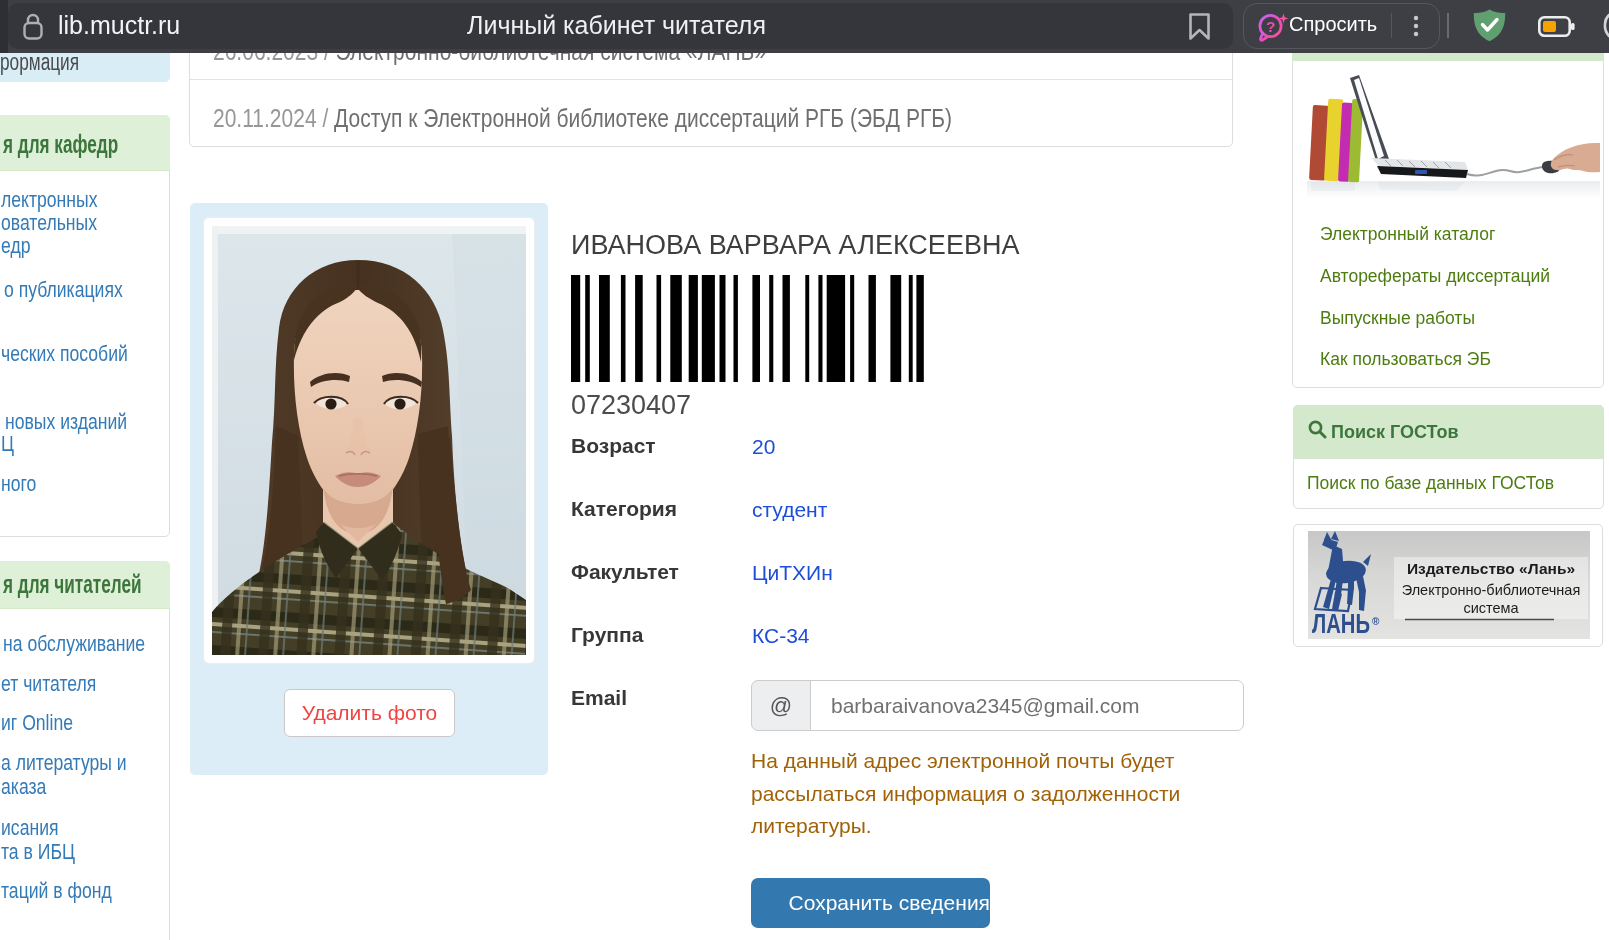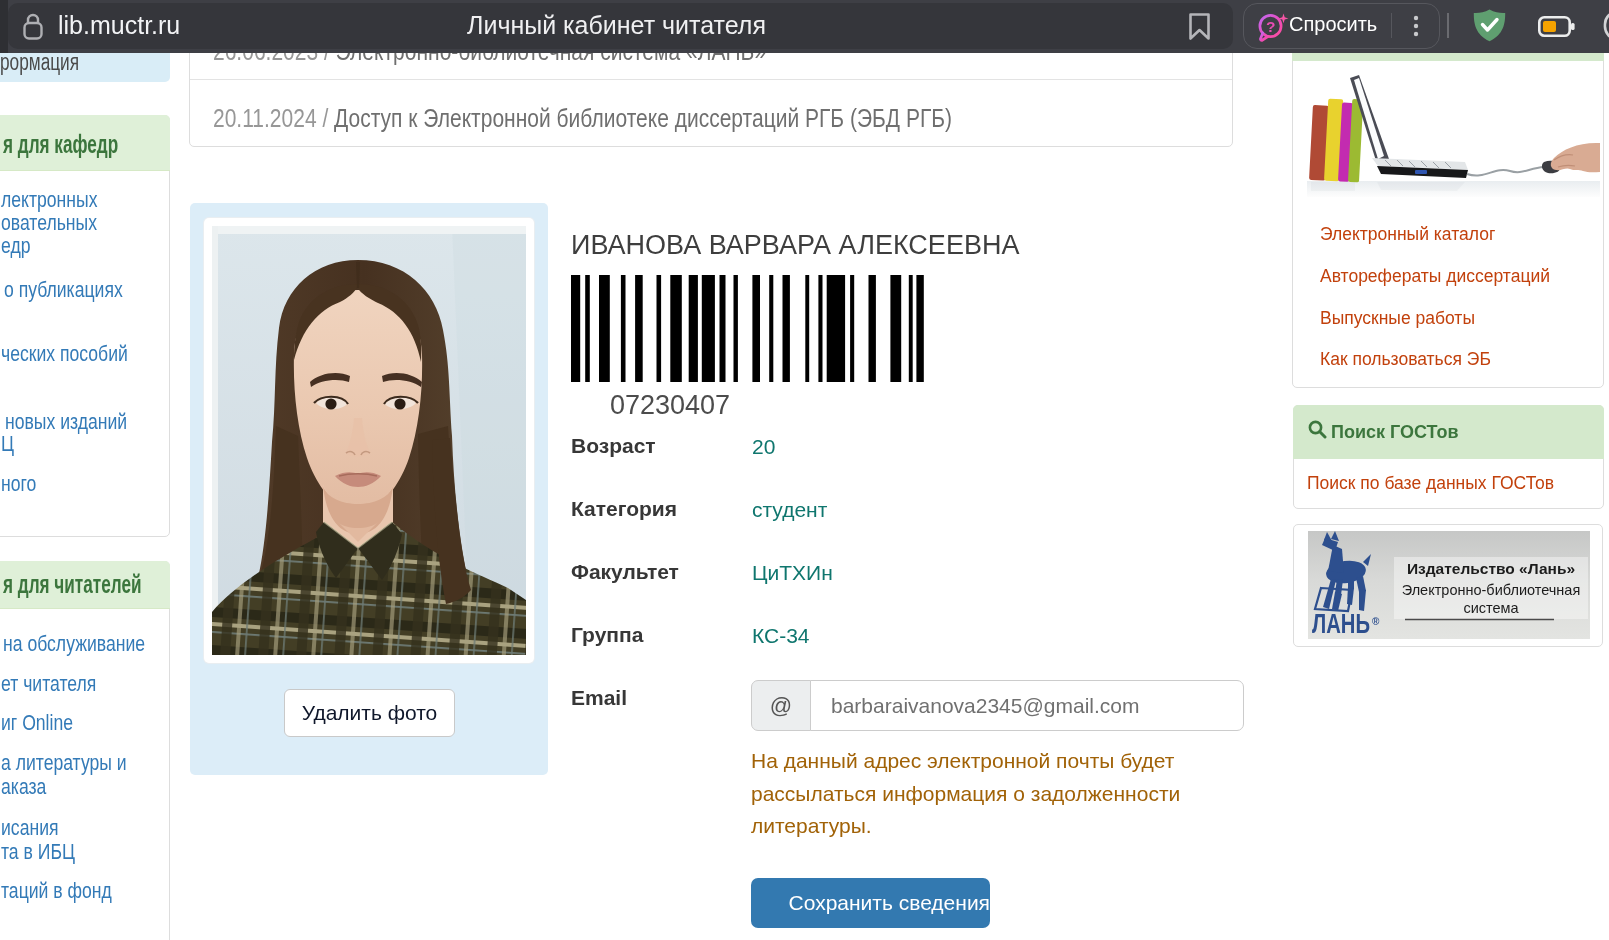--- a/index.html
+++ b/index.html
@@ -44,40 +44,40 @@
   .newstext { font-size:26px; line-height:24px; white-space:nowrap;
     transform:scaleX(0.808); transform-origin:0 50%; }
   .ndate { color:#979797; }
   .nbody { color:#6f6f6f; }
 
   
   #bluepanel { left:190px; top:203px; width:358px; height:572px; background:#dcedf8; border-radius:5px; }
   #photoframe { left:204px; top:218px; width:330px; height:445px; background:#fff; border-radius:5px;
     box-shadow:0 0 0 1px #e9eef1; }
   #delbtn { left:284px; top:689px; width:171px; height:48px; background:#fff; border:1px solid #c9c9c9;
-    border-radius:6px; color:#0f172a; font-size:21px; text-align:center; line-height:46px; }
+    border-radius:6px; color:#ef4444; font-size:21px; text-align:center; line-height:46px; }
   #pname { left:571px; top:230px; font-size:27px; color:#3e3e3e; }
-  #pnum { left:571px; top:390px; font-size:27px; color:#4c4c4c;margin-left:39px; }
+  #pnum { left:571px; top:390px; font-size:27px; color:#4c4c4c; }
   .flabel { position:absolute; left:571px; font-size:21px; font-weight:bold; color:#373737; }
-  .fval { position:absolute; left:752px; font-size:21px; color:#0f766e; }
+  .fval { position:absolute; left:752px; font-size:21px; color:#1d4ed8; }
   #emailpre { left:751px; top:680px; width:60px; height:51px; background:#eceeef;
     border:1px solid #ccc; border-radius:7px 0 0 7px; color:#555; font-size:22px;
     text-align:center; line-height:49px; }
   #emailinp { left:810px; top:680px; width:434px; height:51px; background:#fff;
     border:1px solid #ccc; border-radius:0 7px 7px 0; color:#707070; font-size:21px;
     line-height:49px; padding-left:20px; white-space:nowrap; }
   #note { left:751px; top:745px; width:470px; font-size:21px; line-height:32.5px; color:#a16207; }
   #savebtn { left:751px; top:878px; width:239px; height:50px; background:#3379b0; border-radius:7px;
     color:#fff; font-size:21px; text-align:right; line-height:50px; }
 
   
   .rcard { border:1px solid #ddd; border-radius:5px; background:#fff; }
   #rcard1 { left:1292px; top:30px; width:312px; height:358px; }
   #rhead1 { left:1292px; top:30px; width:312px; height:31px; background:#d4e9cc; border-radius:5px 5px 0 0; }
-  .rlink { position:absolute; color:#c2410c; font-size:17.5px; white-space:nowrap; }
+  .rlink { position:absolute; color:#4d7c0f; font-size:17.5px; white-space:nowrap; }
   #rcard2 { left:1293px; top:405px; width:311px; height:104px; }
   #rhead2 { left:1293px; top:405px; width:311px; height:54px; background:#d4e9cc;
     border-radius:5px 5px 0 0; }
   #rcard3 { left:1293px; top:524px; width:310px; height:123px; }
 </style>
 </head>
 <body>
 
 <div class="abs lcard" id="lcardA"></div>
 <div class="abs" id="lrowinfo"></div>

